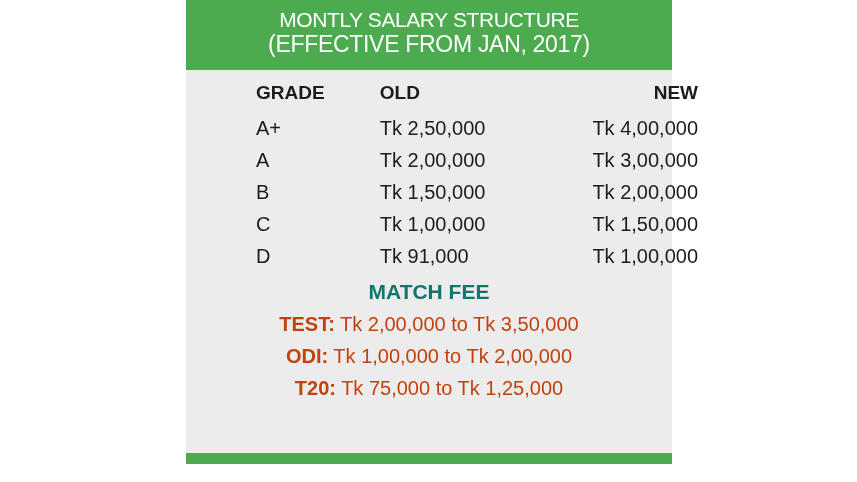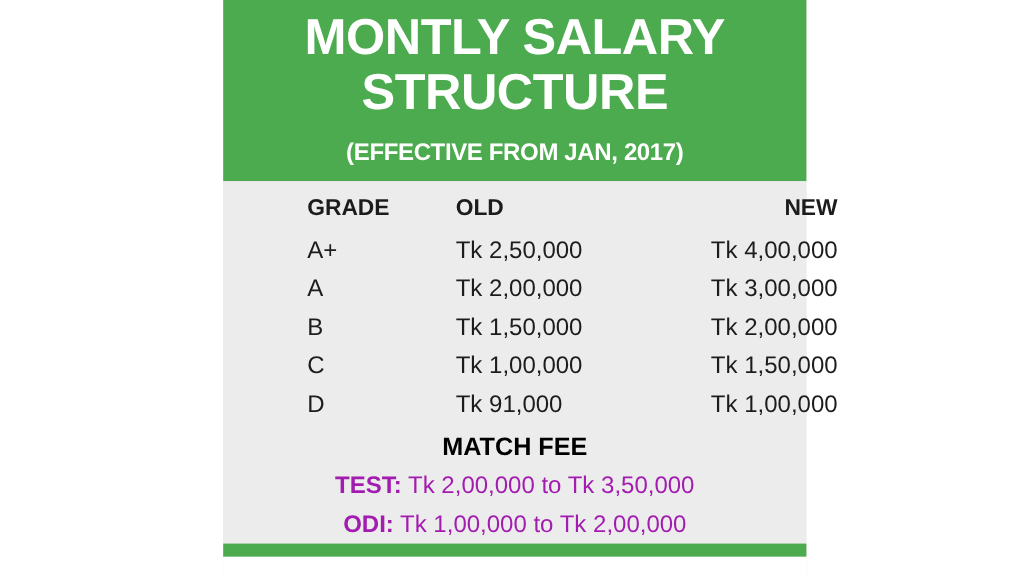--- a/index.html
+++ b/index.html
@@ -31,32 +31,32 @@
   }
   .header {
     background: #4caf50;
     background: #4cab4f;
     color: #ffffff;
     padding: 8px 10px 12px 10px;
     text-align: center;
     flex: 0 0 auto;
   }
   .header .title {
-    font-size: 42px;
-    font-weight: bold;
+    font-size: 21px;
+    font-weight: normal;
     letter-spacing: -0.4px;
     line-height: 1.1;
     font-family: "Liberation Sans", sans-serif;
   }
   .header .subtitle {
-    font-size: 20px;
-    font-weight: bold;
+    font-size: 23px;
+    font-weight: normal;
     letter-spacing: -0.3px;
     line-height: 1.15;
-    margin-top: 16px;
+    margin-top: 0;
   }
   .body {
     flex: 1 1 auto;
     background: #ececec;
     padding: 10px 22px 0 22px;
     box-sizing: border-box;
   }
   table.salary {
     width: 100%;
     border-collapse: collapse;
@@ -86,27 +86,27 @@
   }
   table.salary td {
     font-size: 20px;
     padding: 3px 0;
     line-height: 1.3;
   }
   .matchfee-title {
     text-align: center;
     font-size: 21px;
     font-weight: bold;
-    color: #000000;
+    color: #0f766e;
     margin-top: 8px;
   }
   .fee-row {
     text-align: center;
     font-size: 20px;
-    color: #a21caf;
+    color: #c2410c;
     margin-top: 9px;
   }
   .fee-row .fee-label {
     font-weight: bold;
   }
   .footer-bar {
     flex: 0 0 auto;
     height: 11px;
     background: #4cab4f;
     margin: 0 0 0 0;
@@ -169,18 +169,22 @@
       <div class="matchfee-title">MATCH FEE</div>
 
       <div class="fee-row">
         <span class="fee-label">TEST:</span>
         <span class="fee-value">Tk 2,00,000 to Tk 3,50,000</span>
       </div>
       <div class="fee-row">
         <span class="fee-label">ODI:</span>
         <span class="fee-value">Tk 1,00,000 to Tk 2,00,000</span>
       </div>
+      <div class="fee-row">
+        <span class="fee-label">T20:</span>
+        <span class="fee-value">Tk 75,000 to Tk 1,25,000</span>
+      </div>
     </div>
 
     <div class="footer-bar"></div>
     <div class="footer-spacer"></div>
   </div>
 </div>
 
 </body></html>

